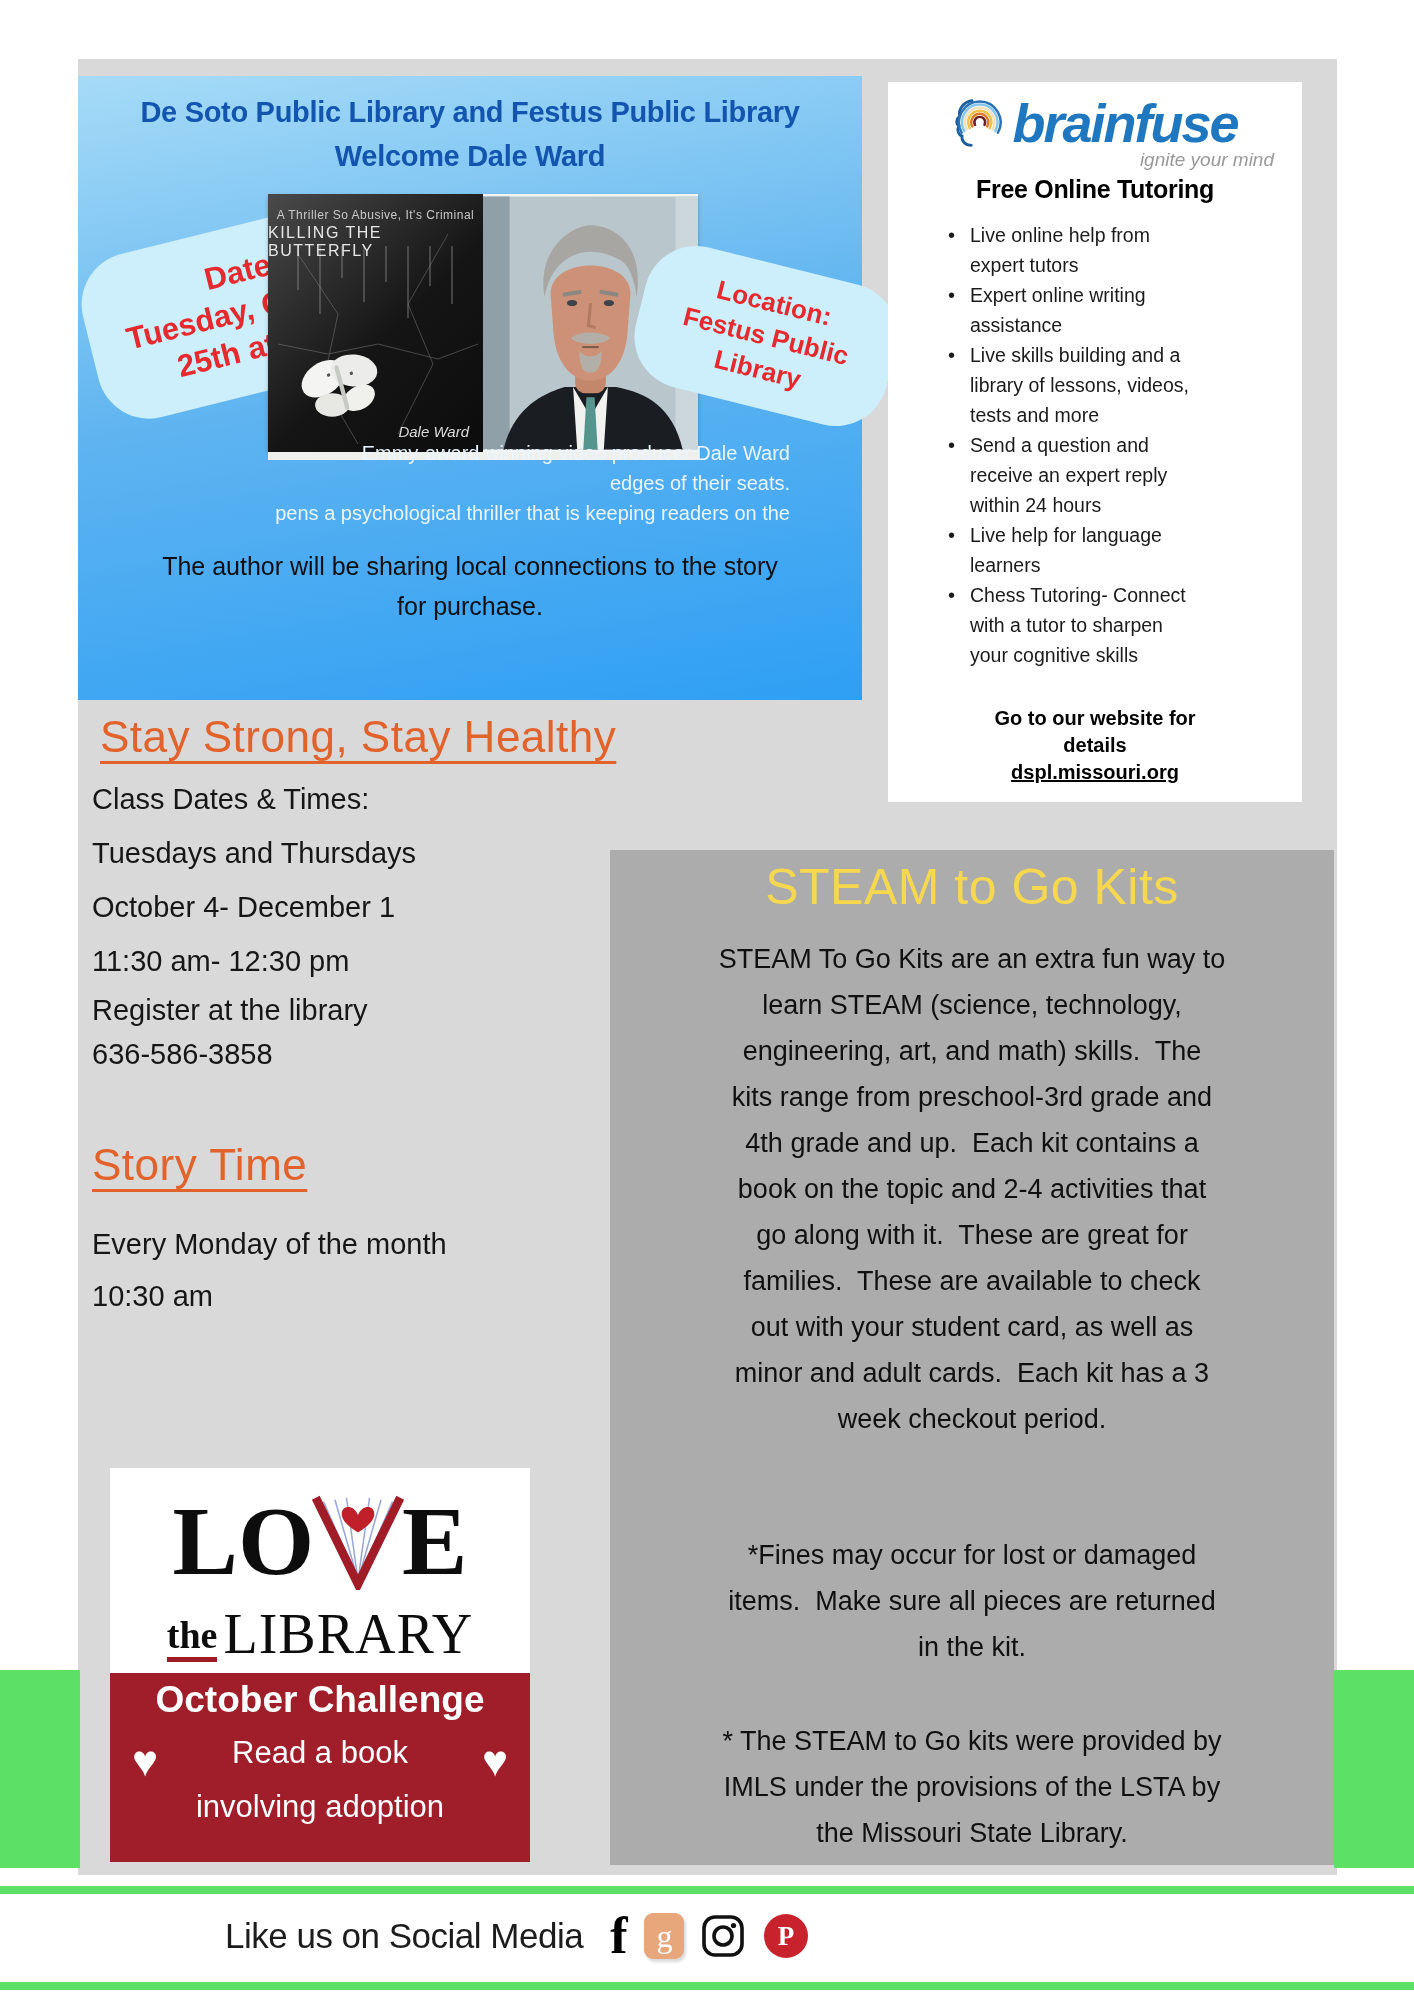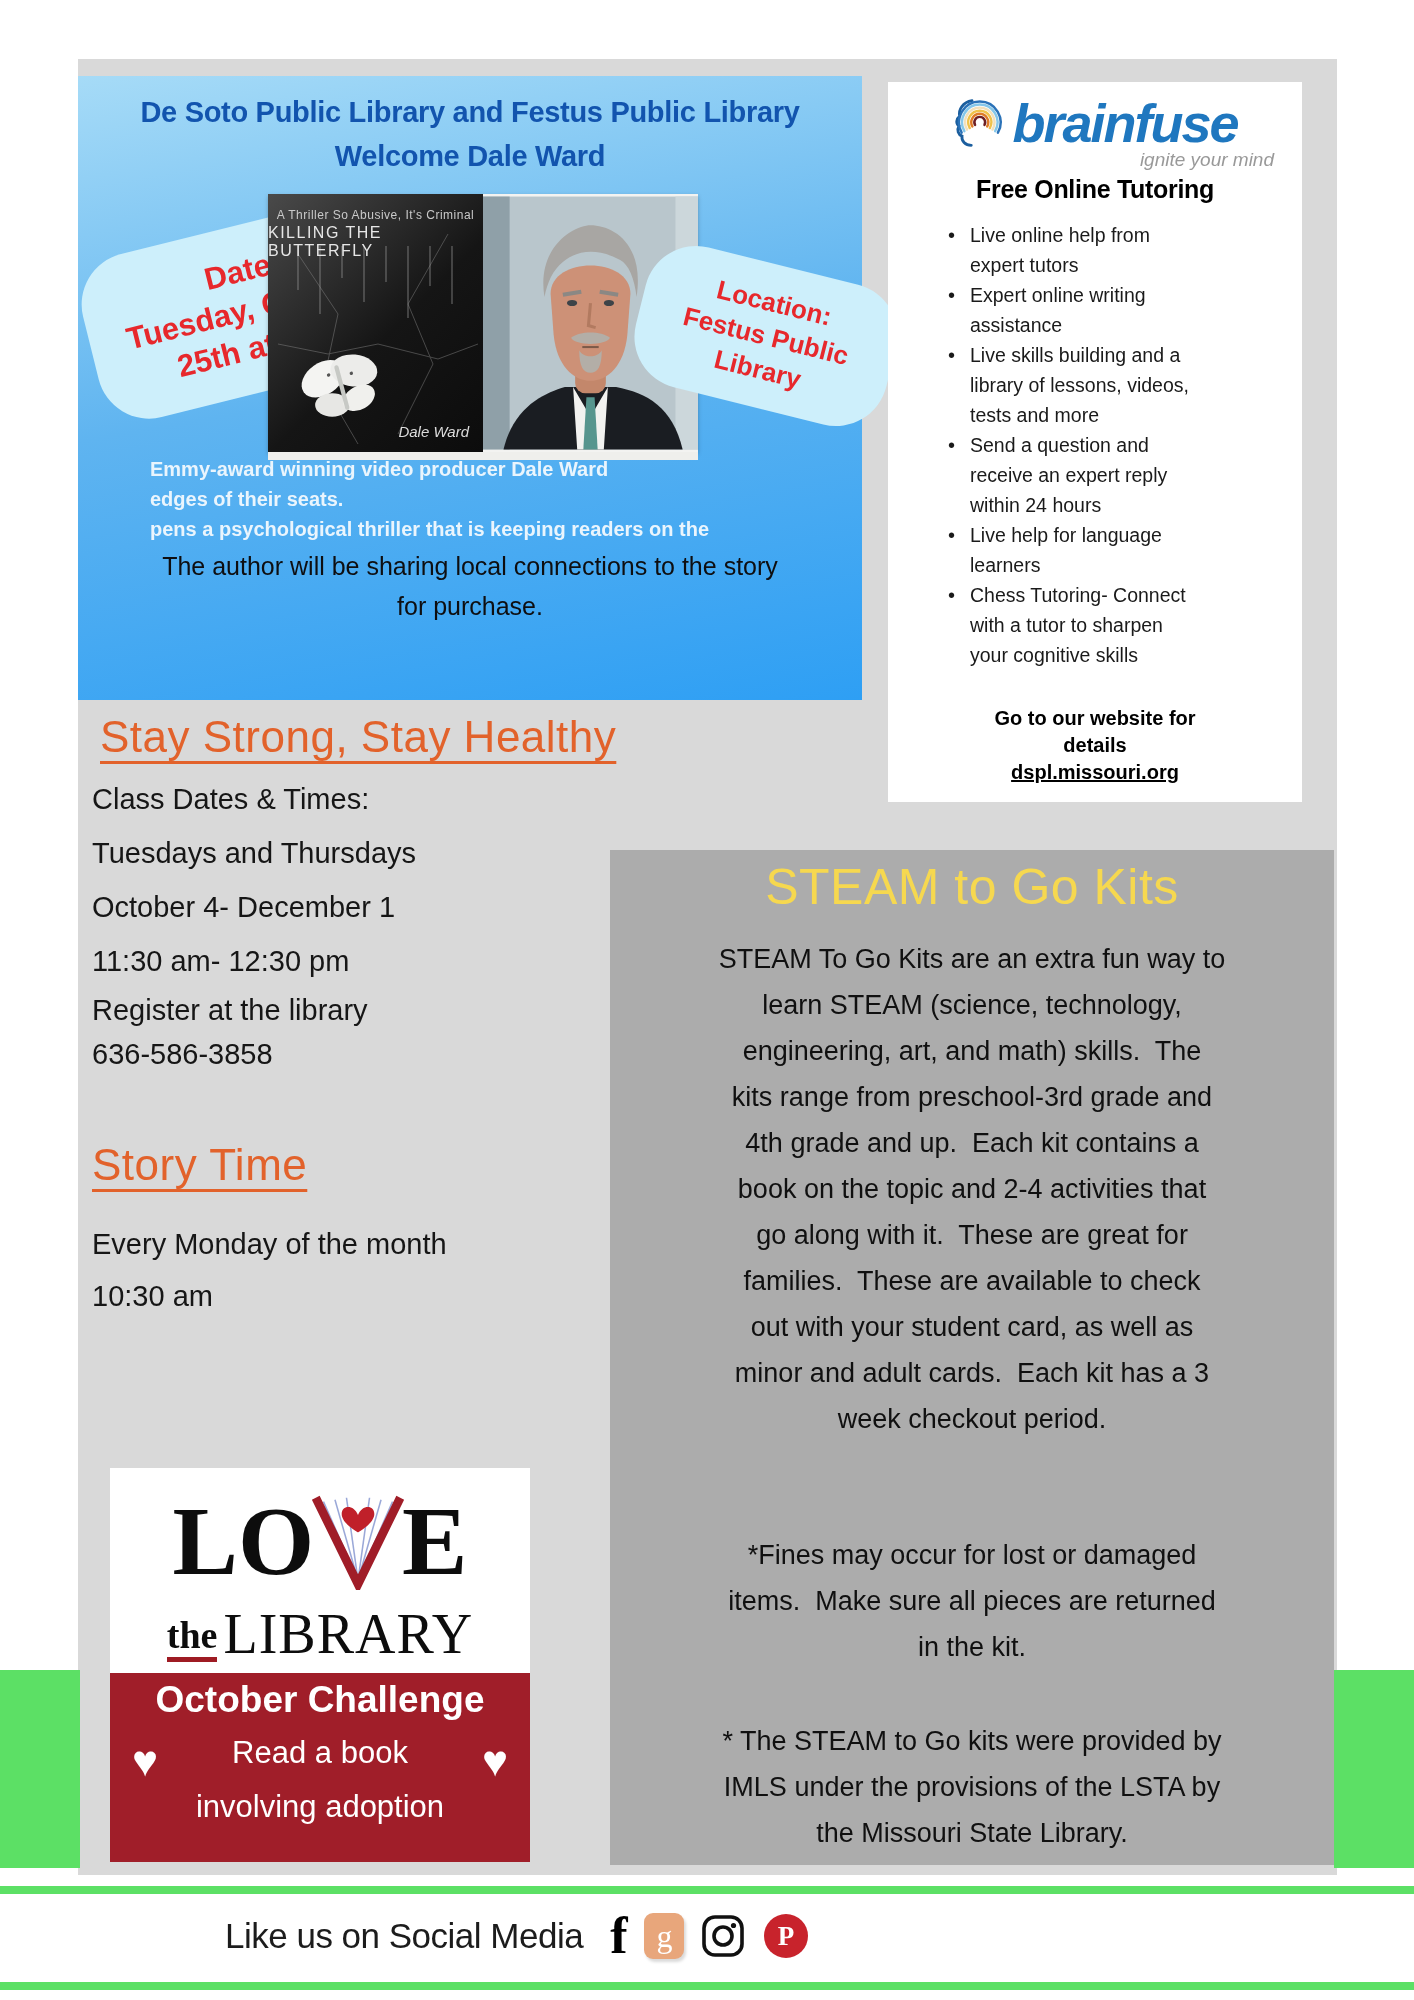--- a/index.html
+++ b/index.html
@@ -27,22 +27,22 @@
         padding:0;box-shadow:0 2px 4px rgba(0,0,0,.25);display:flex;}
   .book:after{content:"";position:absolute;left:0;bottom:-8px;width:100%;height:8px;background:#efefec;}
   .cover{position:relative;width:215px;height:258px;background:linear-gradient(135deg,#4a4a4a 0%,#151515 55%,#0c0c0c 100%);overflow:hidden;}
   .cover-tag{position:absolute;top:14px;width:100%;text-align:center;font-size:12px;color:#c9c9c9;letter-spacing:.5px;}
   .cover-title{position:absolute;top:30px;width:100%;text-align:left;font-size:16px;color:#e6e6e6;letter-spacing:1.5px;}
   .cover-author{position:absolute;right:14px;bottom:12px;font-style:italic;font-size:15px;color:#dcdcdc;}
   .cover-art{position:absolute;left:0;top:0;}
   .butterfly{position:absolute;left:26px;bottom:26px;}
   .photo{position:relative;width:215px;height:258px;}
   .photo svg{display:block;}
-  .event-caption{position:absolute;top:378px;left:72px;width:640px;text-align:left;
-                 font-size:20px;line-height:30px;color:#eaf5fd;font-weight:bold;}
+  .event-caption{position:absolute;top:362px;left:72px;width:640px;text-align:right;
+                 font-size:20px;line-height:30px;color:#eaf5fd;}
   .event-desc{position:absolute;top:470px;left:32px;width:720px;text-align:center;
               font-size:25px;line-height:40px;color:#0e0e10;}
 
   
   .bf-box{left:888px;top:82px;width:414px;height:720px;background:#ffffff;}
   .bf-logo-row{display:flex;justify-content:center;align-items:center;gap:6px;padding-top:9px;}
   .bf-word{font-size:54px;font-weight:700;font-style:italic;color:#1f77bf;letter-spacing:-2px;line-height:54px;}
   .bf-tagline{text-align:right;font-style:italic;font-size:19px;color:#999;margin:-6px 28px 0 0;}
   .bf-heading{text-align:center;font-size:25px;font-weight:700;margin-top:4px;letter-spacing:-.3px;color:#000;}
   .bf-bullets{margin:16px 18px 0 58px;font-size:19.5px;color:#1a1a1a;}

